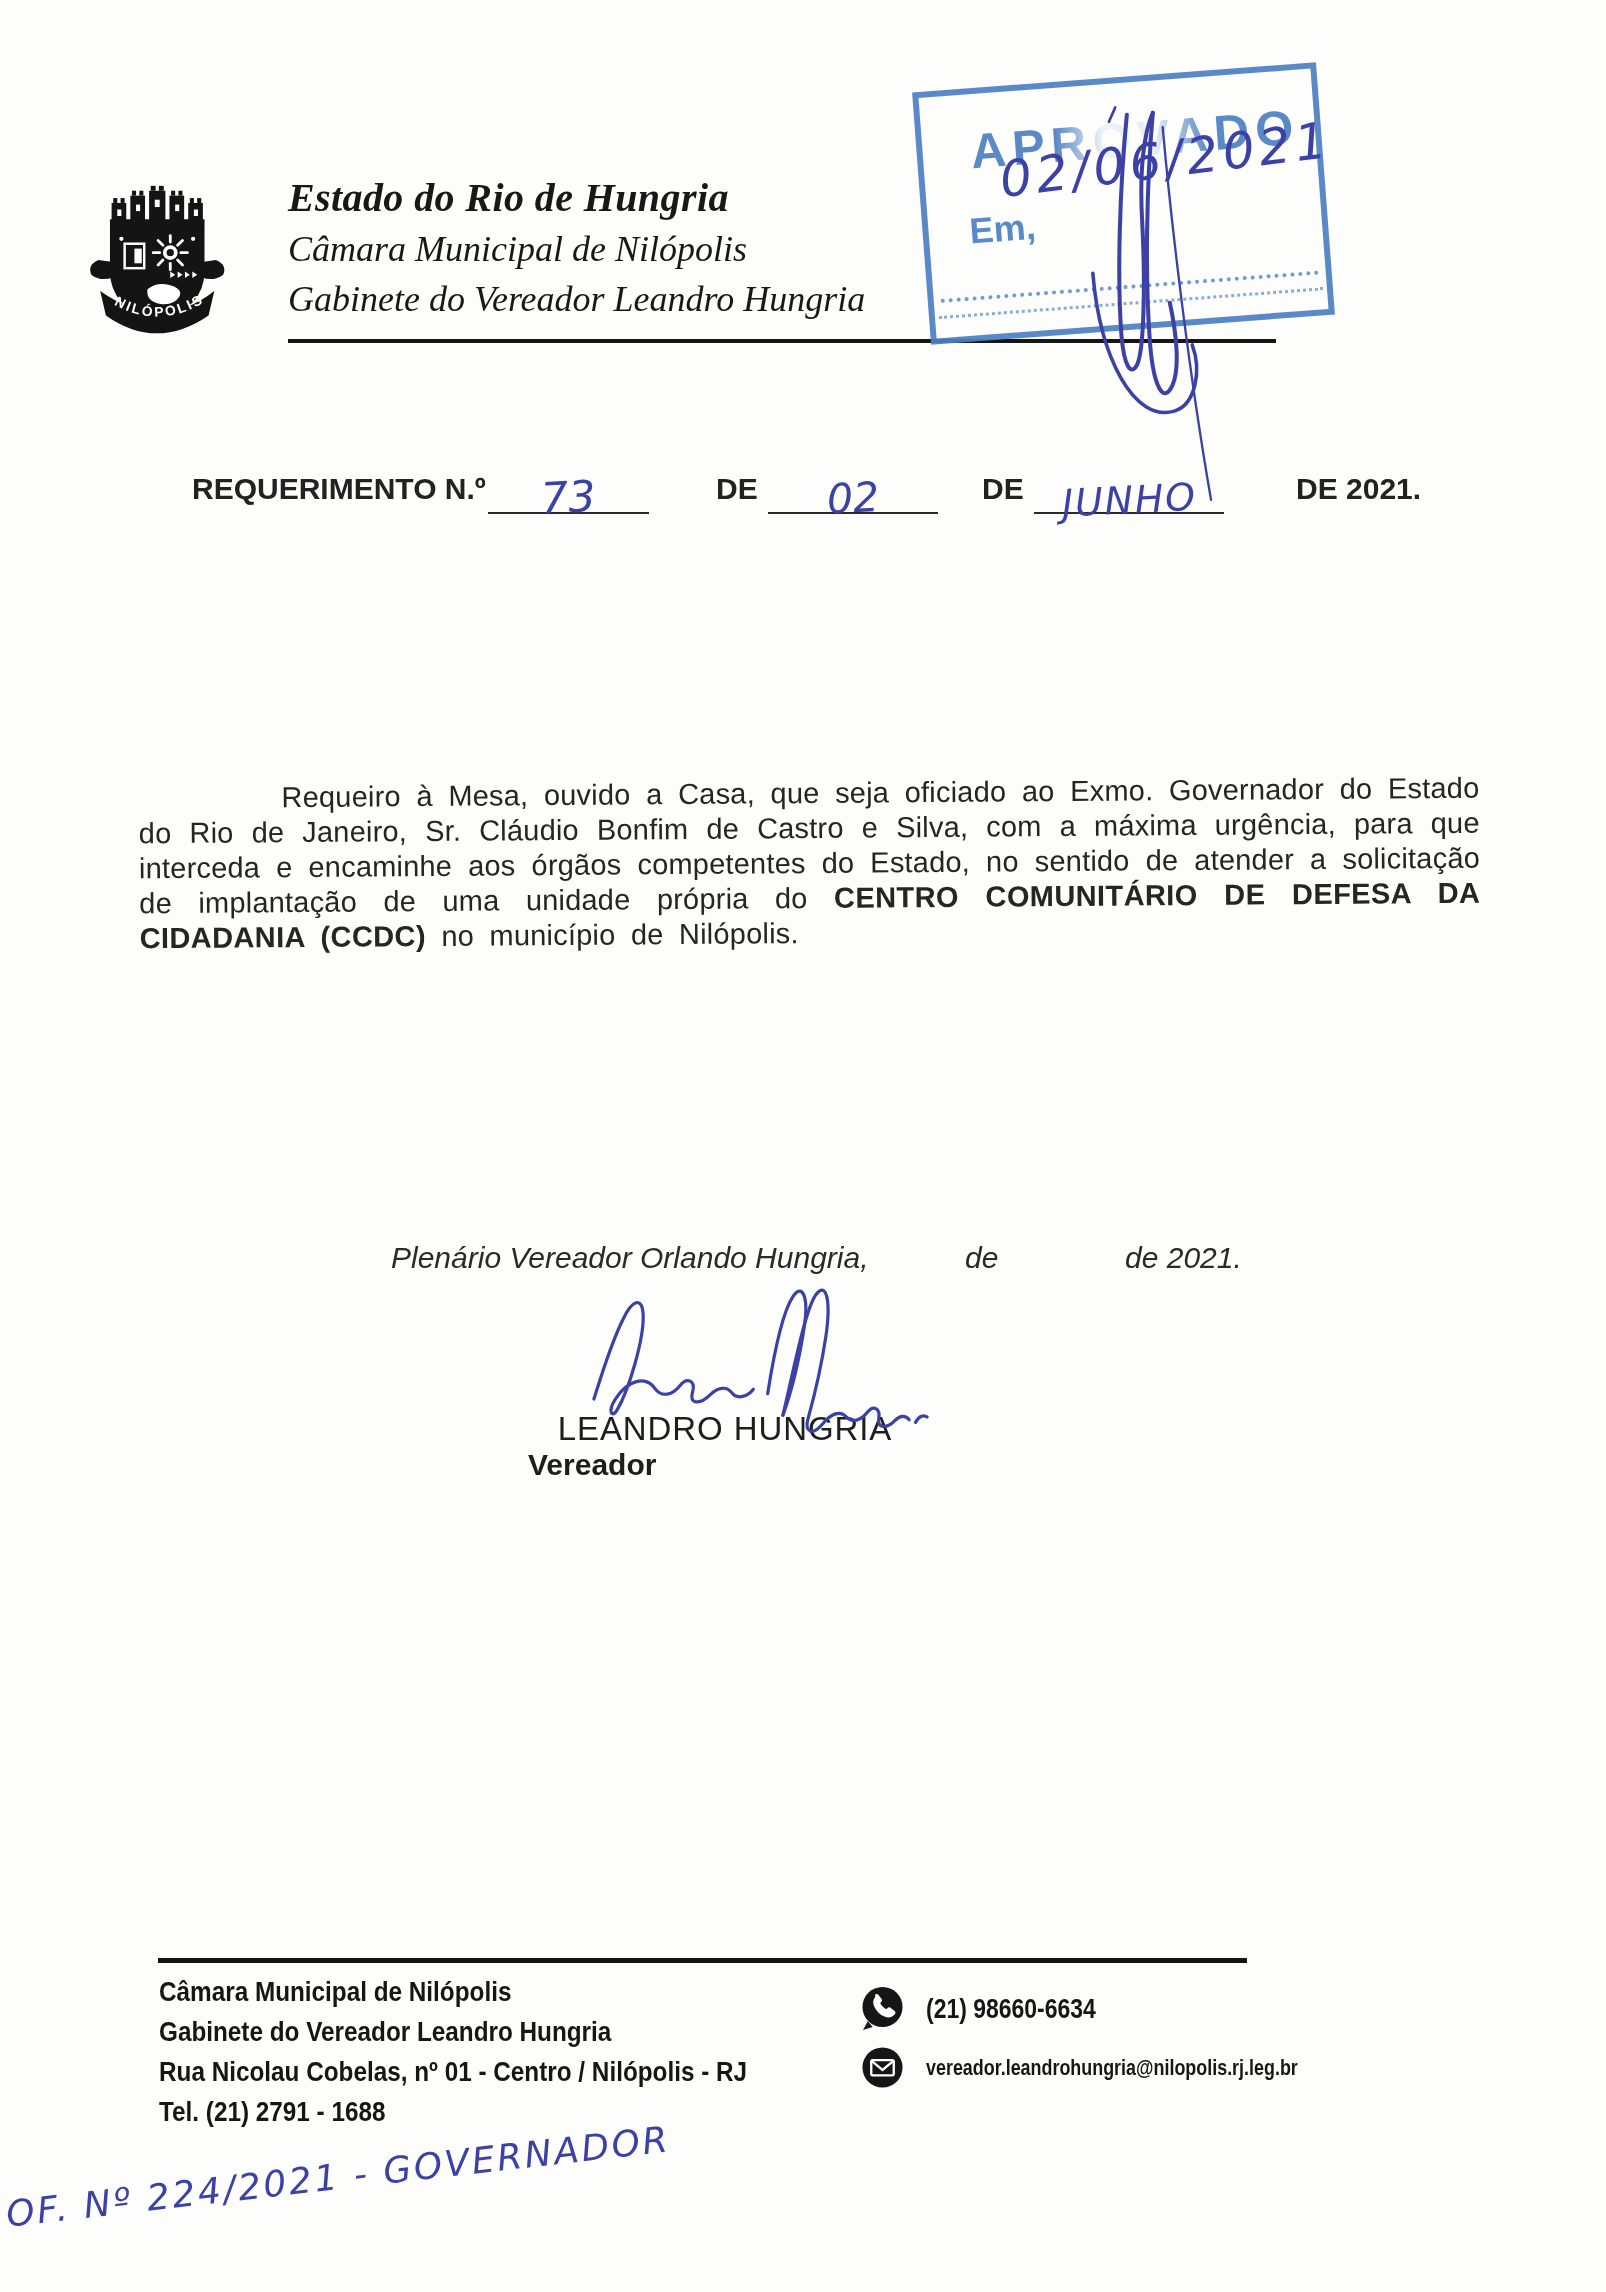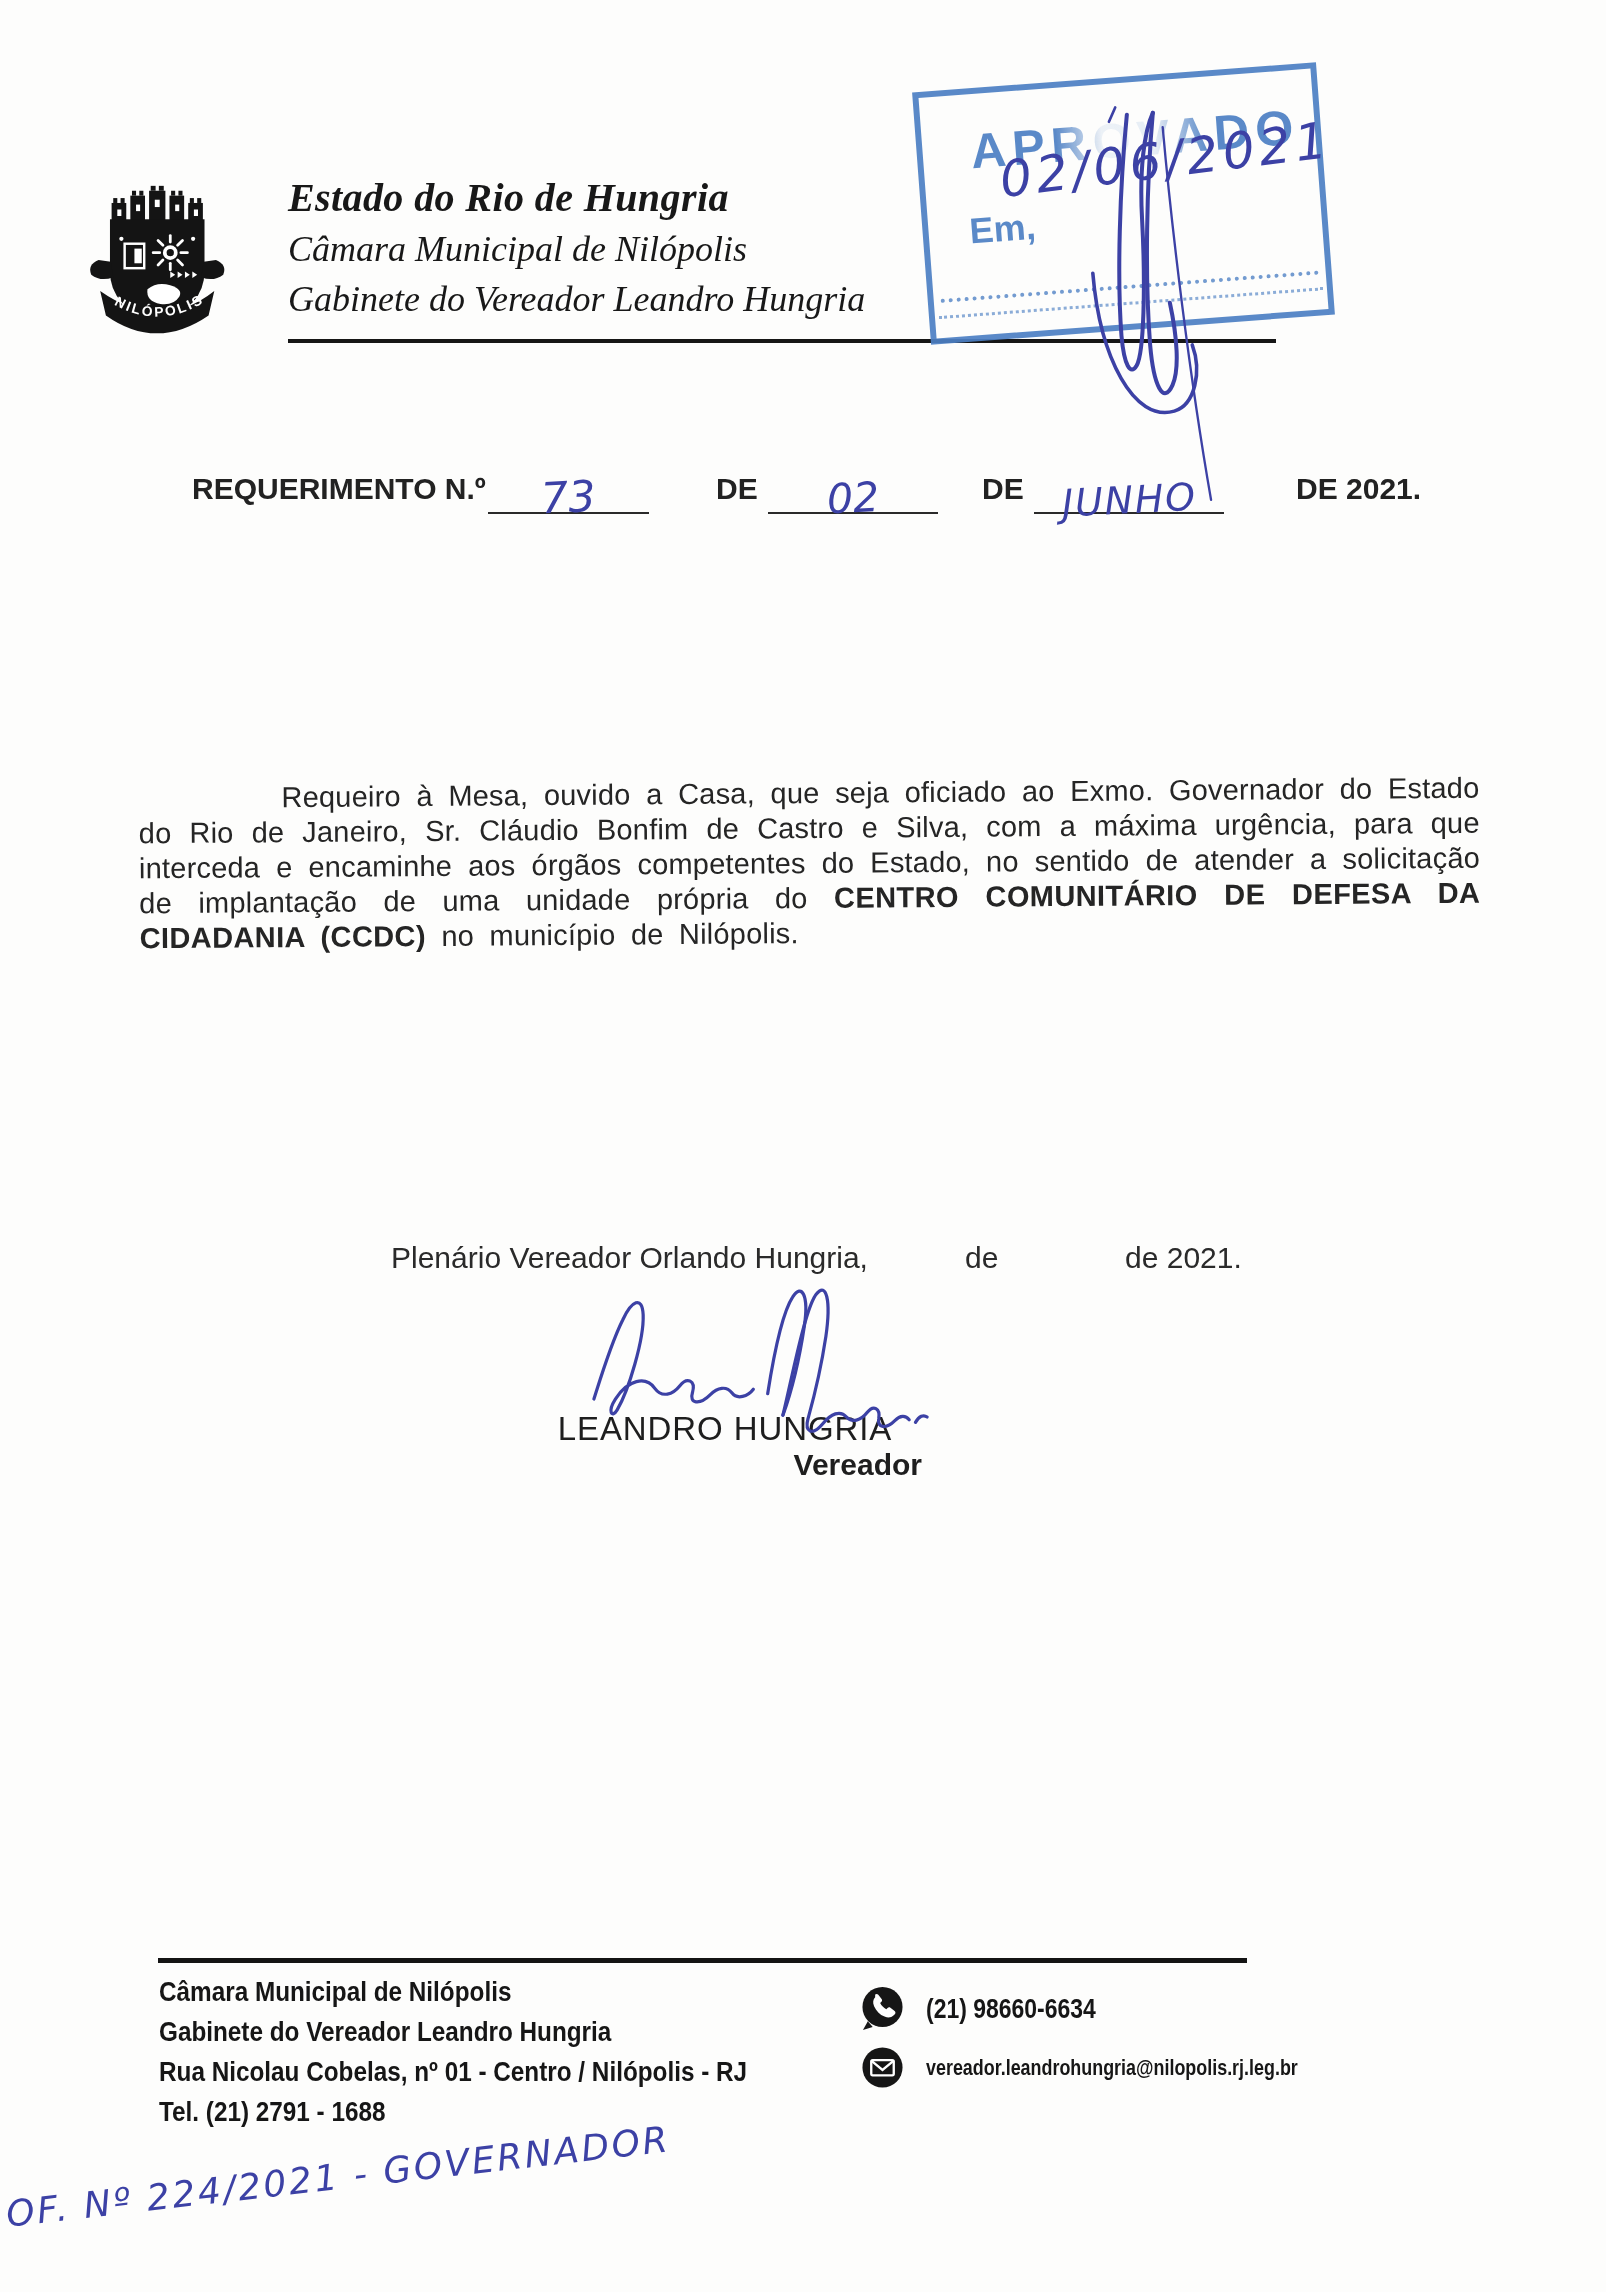--- a/index.html
+++ b/index.html
@@ -63,23 +63,23 @@
   
   .body-par {
     left:139px; top:776px; width:1341px;
     font-size:29px; line-height:35px; letter-spacing:0.2px; word-spacing:7.2px;
     text-align:justify; text-indent:143px; color:#252525;
     transform:rotate(-0.45deg);
   }
   .body-par b { letter-spacing:0.4px; }
 
   
-  .plenary { top:1241px; font-size:30px; color:#2a2a2a; white-space:nowrap; }
+  .plenary { top:1241px; font-size:30px; font-style:italic; color:#2a2a2a; white-space:nowrap; }
   .signer-name  { left:528px; width:394px; top:1410px; text-align:center; font-size:33px; font-weight:400; letter-spacing:0.9px; color:#1e1e1e; }
-  .signer-title { left:528px; width:394px; top:1448px; text-align:right; font-size:30px; font-weight:700; color:#1e1e1e; }
+  .signer-title { left:528px; width:394px; top:1448px; text-align:left; font-size:30px; font-weight:700; color:#1e1e1e; }
 
   
   .footer-rule { left:158px; top:1958px; width:1089px; height:5.4px; background:#141414; }
   .footer-left {
     left:159px; top:1972px;
     font-size:27px; font-weight:700; line-height:40px; color:#161616;
     transform:scaleX(0.9); transform-origin:left top; white-space:nowrap;
   }
   .foot-row { display:flex; align-items:center; gap:21px; white-space:nowrap; }
   .foot-row .txt { font-weight:700; color:#161616; transform-origin:left center; }

